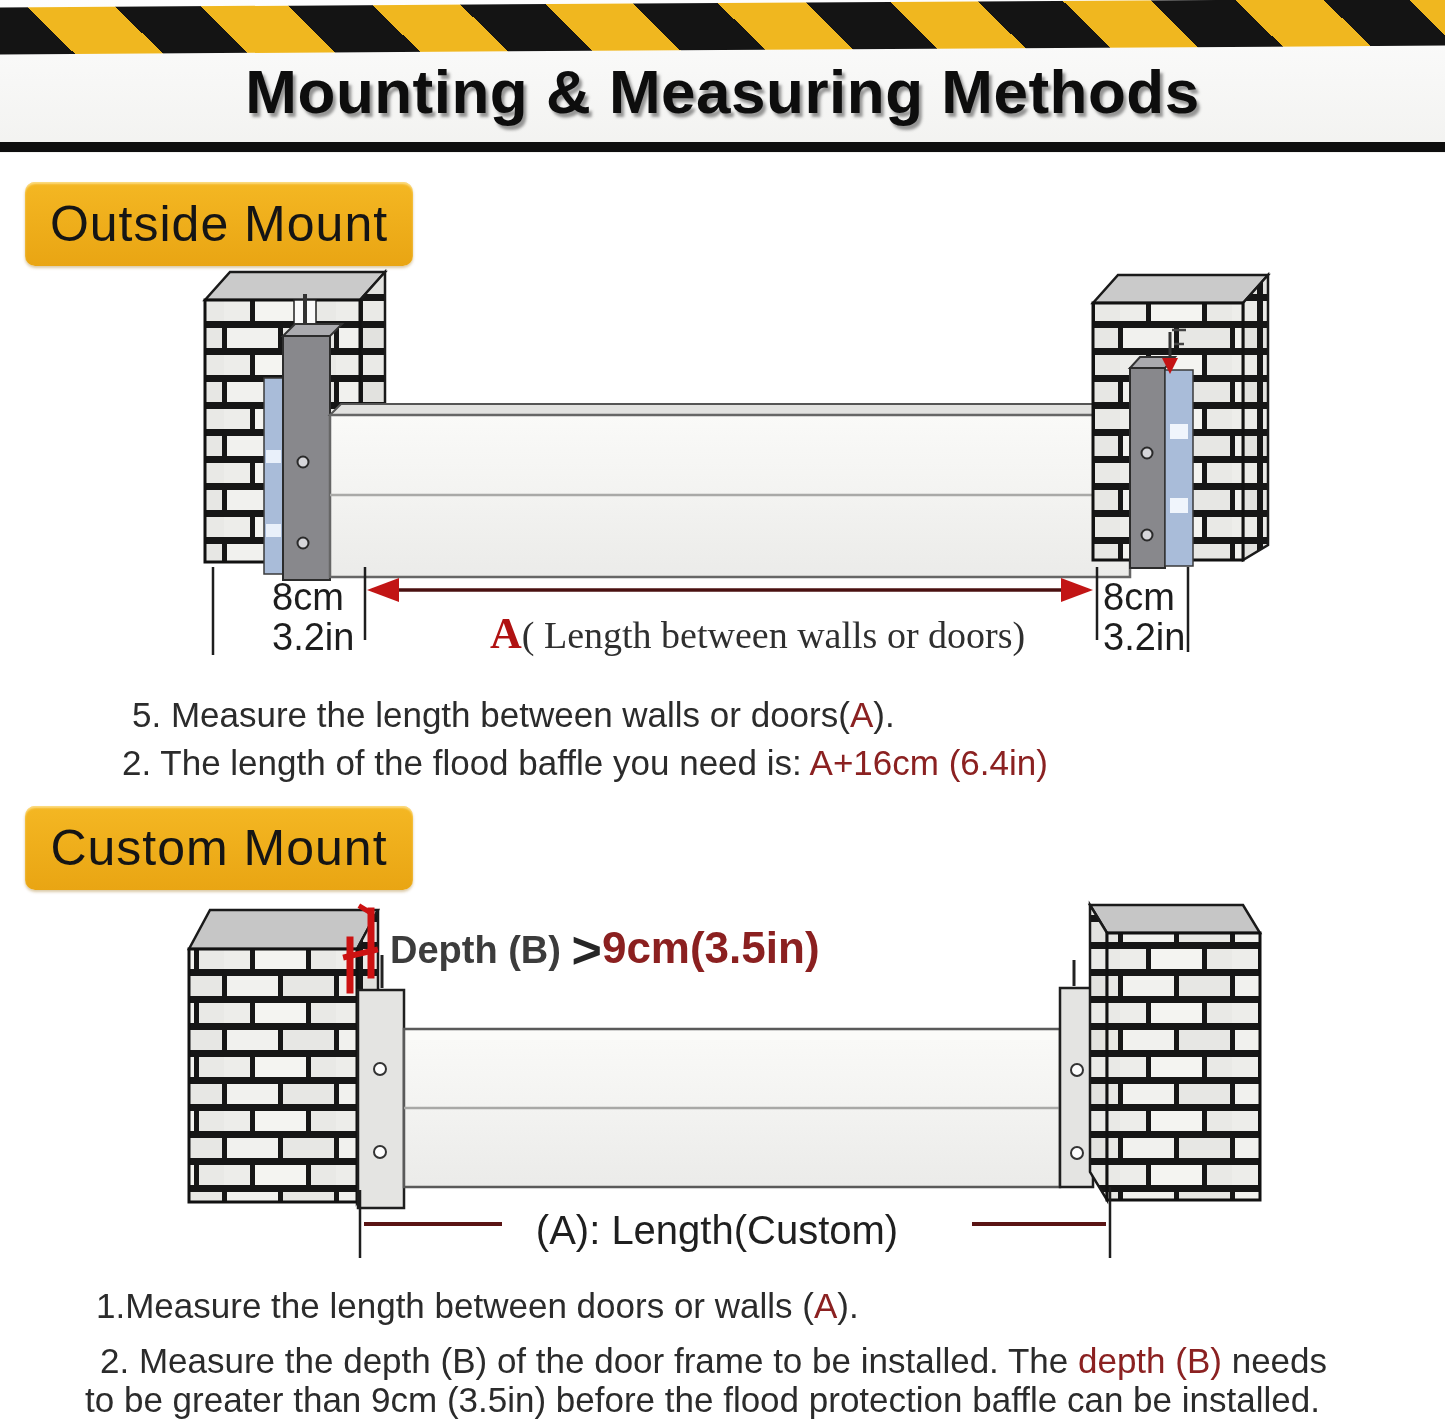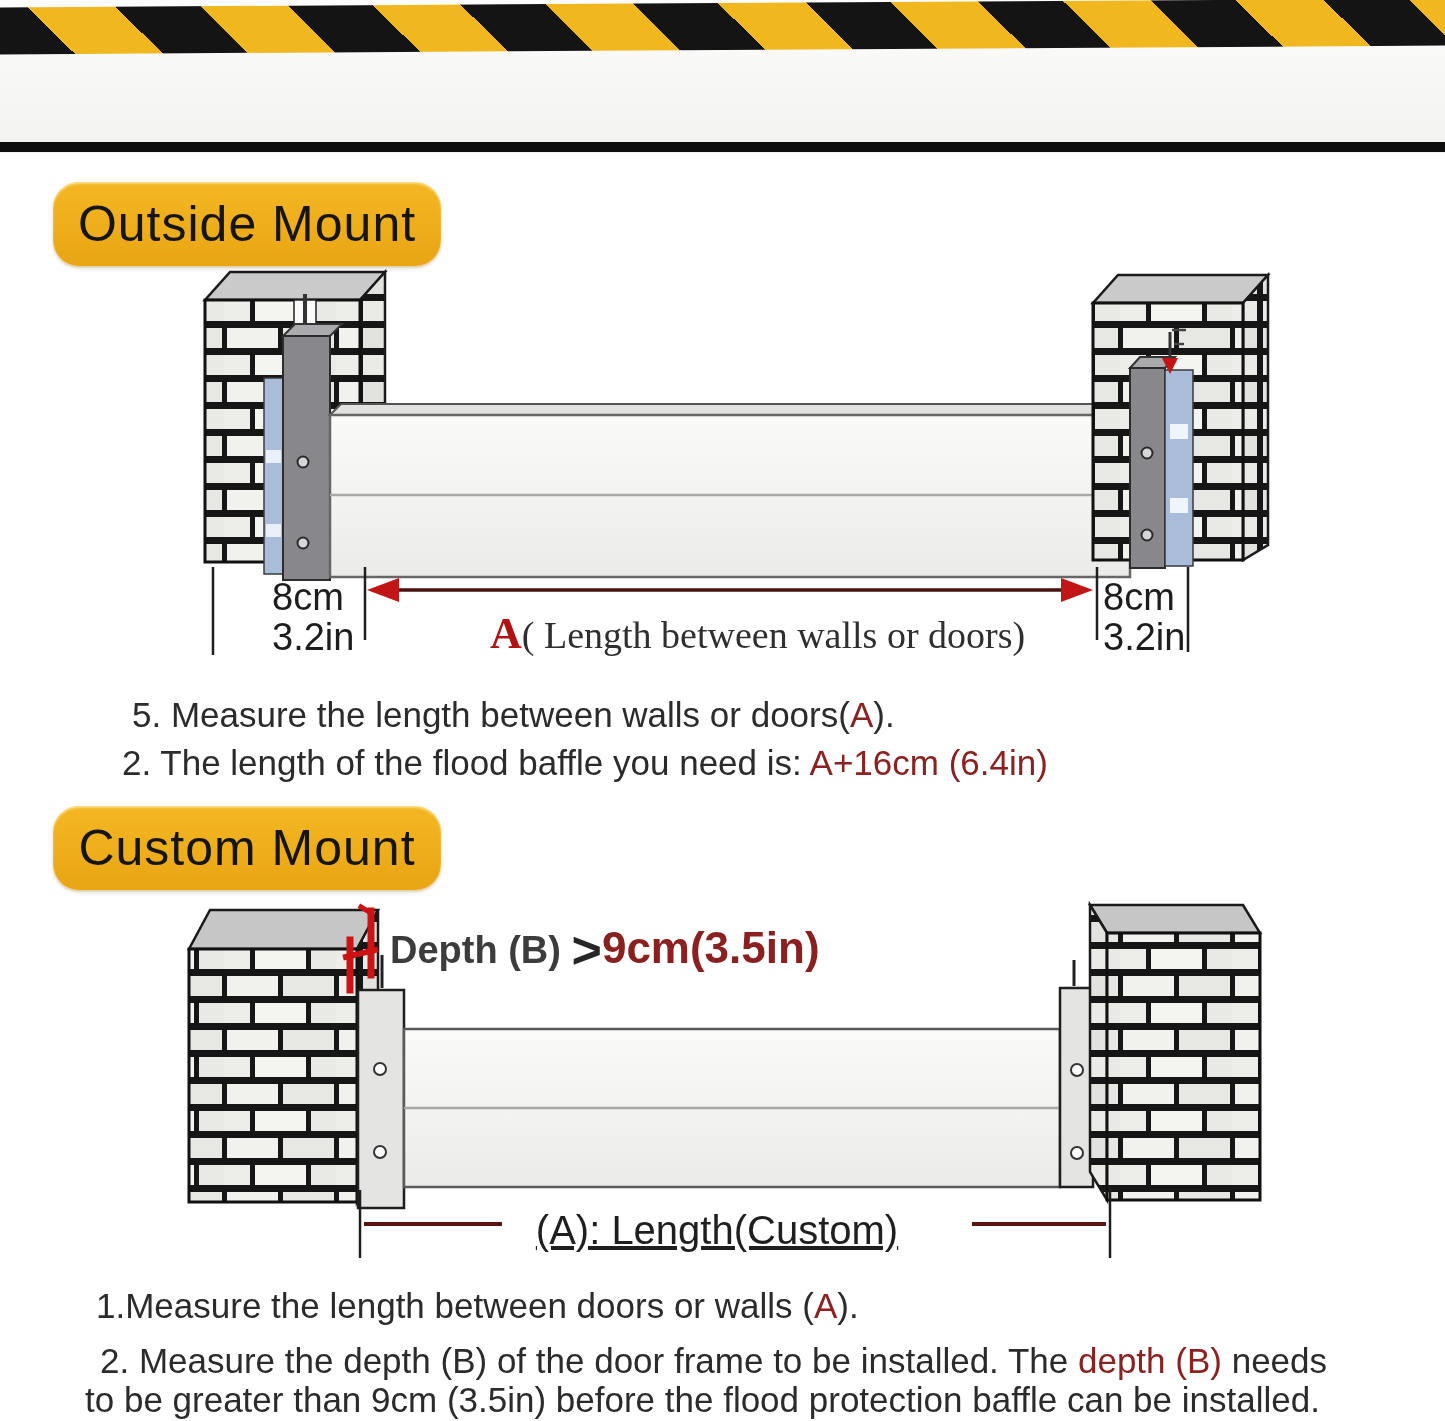--- a/index.html
+++ b/index.html
@@ -11,25 +11,25 @@
   .banner{left:0;top:0;width:1445px;height:153px;background:linear-gradient(#fdfdfd,#f2f2f0);}
   .hazard{left:-10px;top:3px;width:1470px;height:47px;
           background:repeating-linear-gradient(45deg,#141414 0 60px,#f0b71f 60px 122px);
           transform:rotate(-0.35deg);}
   .page-title{left:0;top:56px;width:1445px;text-align:center;
           font-size:62px;font-weight:700;letter-spacing:.5px;color:#0d0d0d;
           text-shadow:3px 4px 3px rgba(70,70,70,.55);}
   .banner-bar{left:0;top:142px;width:1445px;height:10px;background:#0e0e0e;}
 
   
-  .badge{width:388px;height:84px;border-radius:26px;
+  .badge{width:388px;height:84px;border-radius:10px;
          background:linear-gradient(180deg,#f4b723,#e9a513);
          box-shadow:0 2px 3px rgba(150,100,0,.35), inset 0 2px 2px rgba(255,235,170,.7);
          display:flex;align-items:center;justify-content:center;
-         font-size:50px;color:#151515;letter-spacing:1px;margin-left:28px;}
+         font-size:50px;color:#151515;letter-spacing:1px;}
   .badge-outside{left:25px;top:182px;}
   .badge-inside{left:25px;top:806px;}
 
   
   .dim{font-size:38px;line-height:38px;color:#1d1d1d;}
   .span-label{font-size:38px;color:#2f2f2f;white-space:nowrap;}
   .span-label .bigA{font-size:44px;font-weight:700;color:#b01212;}
   .depth-label{white-space:nowrap;font-size:38px;color:#3c3c3c;font-weight:bold;}
   .depth-label .gt{font-size:52px;color:#262626;vertical-align:-5px;}
   .depth-label .val{font-size:44px;color:#8b2020;}
@@ -39,20 +39,21 @@
   .step{font-size:35px;color:#2b2b2b;white-space:nowrap;}
   .step .em{color:#8b2121;}
 
   svg{display:block;}
 </style>
 </head>
 <body>
 
 <div class="abs banner">
   <div class="abs hazard"></div>
+  <div class="abs page-title">Mounting &amp; Measuring Methods</div>
   <div class="abs banner-bar"></div>
 </div>
 
 <div class="abs badge badge-outside">Outside Mount</div>
 
 <svg class="abs" style="left:0;top:255px;" width="1445" height="415" viewBox="0 255 1445 415">
   <defs>
     <pattern id="bricks" width="112" height="54" patternUnits="userSpaceOnUse">
       <rect width="112" height="54" fill="#161616"></rect>
       <rect x="3" y="4" width="51" height="20" fill="#f1f1ee"></rect>
@@ -194,21 +195,21 @@
     <line x1="1110" y1="1187" x2="1110" y2="1258" stroke="#1e1e1e" stroke-width="2.5"></line>
     <line x1="364" y1="1224" x2="502" y2="1224" stroke="#5a1414" stroke-width="4"></line>
     <line x1="972" y1="1224" x2="1106" y2="1224" stroke="#5a1414" stroke-width="4"></line>
   </g>
 </svg>
 
 <div class="abs depth-label" style="left:390px;top:920px;">
   <span>Depth (B) </span><span class="gt">&gt;</span><span class="val">9cm(3.5in)</span>
 </div>
 
-<div class="abs inside-span" style="left:360px;top:1208px;width:714px;text-decoration:underline;">(A): Length(Custom)</div>
+<div class="abs inside-span" style="left:360px;top:1208px;width:714px;">(A): Length(Custom)</div>
 
 <div class="abs step" style="left:96px;top:1286px;">
   <span>1.Measure the length between doors or walls (</span><span class="em">A</span><span>).</span>
 </div>
 <div class="abs step" style="left:100px;top:1341px;">
   <span>2. Measure the depth (B) of the door frame to be installed. The </span><span class="em">depth (B)</span><span> needs</span>
 </div>
 <div class="abs step" style="left:85px;top:1380px;">
   <span>to be greater than 9cm (3.5in) before the flood protection baffle can be installed.</span>
 </div>

